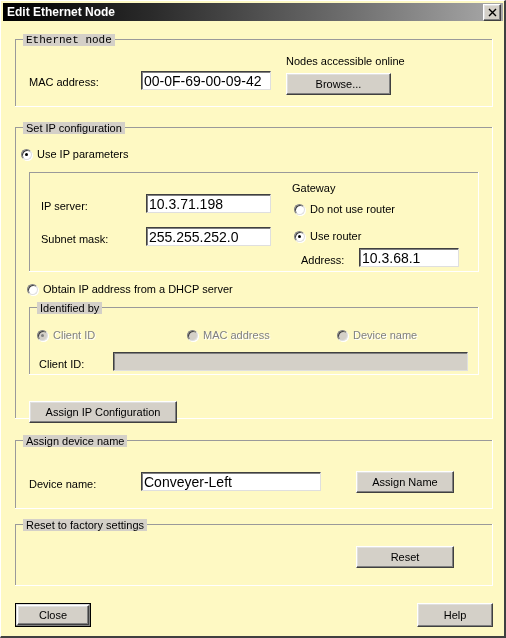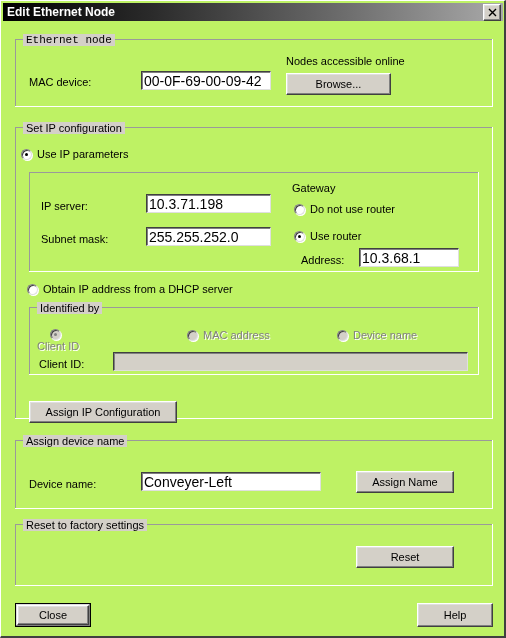--- a/index.html
+++ b/index.html
@@ -11,21 +11,21 @@
     font-family: "Liberation Sans", sans-serif;
     font-size: 11px;
     color: #000;
   }
 
   #dialog {
     position: relative;
     width: 506px;
     height: 638px;
     box-sizing: border-box;
-    background: #bef264;
+    background: #fef9c3;
     border-top: 1px solid #ffffff;
     border-left: 1px solid #ffffff;
     border-right: 2px solid #404040;
     border-bottom: 2px solid #404040;
     overflow: hidden;
   }
 
   
   #titlebar {
     position: absolute;
@@ -204,21 +204,21 @@
     <div id="close-btn">
       <svg width="9" height="9" viewBox="0 0 9 9">
         <path d="M1,1 L8,8 M8,1 L1,8" stroke="#000" stroke-width="1.4" fill="none"></path>
       </svg>
     </div>
   </div>
 
   <div class="group" style="left:14px; top:38px; width:478px; height:68px;font-family:Liberation Mono, monospace;">
     <span class="group-title">Ethernet node</span>
   </div>
-  <span class="lbl" style="left:28px; top:75px;">MAC device:</span>
+  <span class="lbl" style="left:28px; top:75px;">MAC address:</span>
   <div class="field" style="left:140px; top:70px; width:130px; height:19px;">00-0F-69-00-09-42</div>
   <span class="lbl" style="left:285px; top:54px;">Nodes accessible online</span>
   <div class="btn" style="left:285px; top:72px; width:105px; height:22px;">
     <span class="btn-label">Browse...</span>
   </div>
 
   <div class="group" style="left:14px; top:126px; width:478px; height:292px;">
     <span class="group-title">Set IP configuration</span>
   </div>
 
@@ -252,21 +252,21 @@
 
   <div class="radio" style="left:26px; top:282px;">
     <span class="knob"></span>
     <span class="rlabel">Obtain IP address from a DHCP server</span>
   </div>
 
   <div class="group" style="left:28px; top:306px; width:450px; height:68px;">
     <span class="group-title">Identified by</span>
   </div>
 
-  <div class="radio checked disabled" style="left:36px; top:328px;flex-direction:column;">
+  <div class="radio checked disabled" style="left:36px; top:328px;">
     <span class="knob"></span>
     <span class="rlabel">Client ID</span>
   </div>
   <div class="radio disabled" style="left:186px; top:328px;">
     <span class="knob"></span>
     <span class="rlabel">MAC address</span>
   </div>
   <div class="radio disabled" style="left:336px; top:328px;">
     <span class="knob"></span>
     <span class="rlabel">Device name</span>

